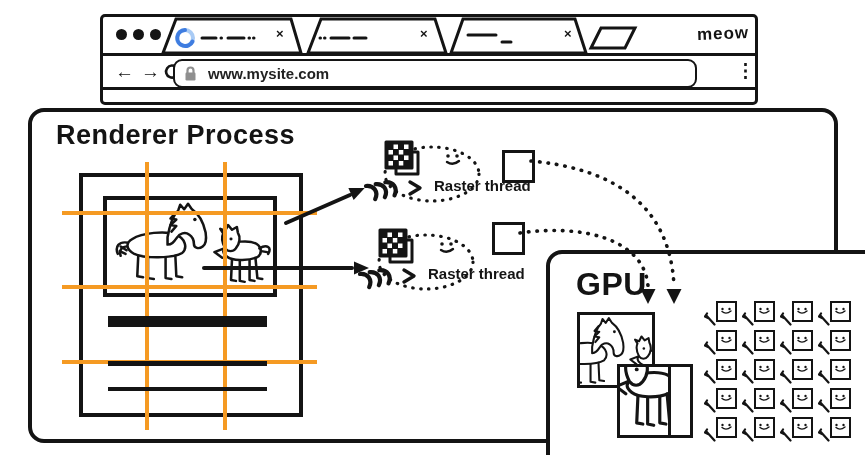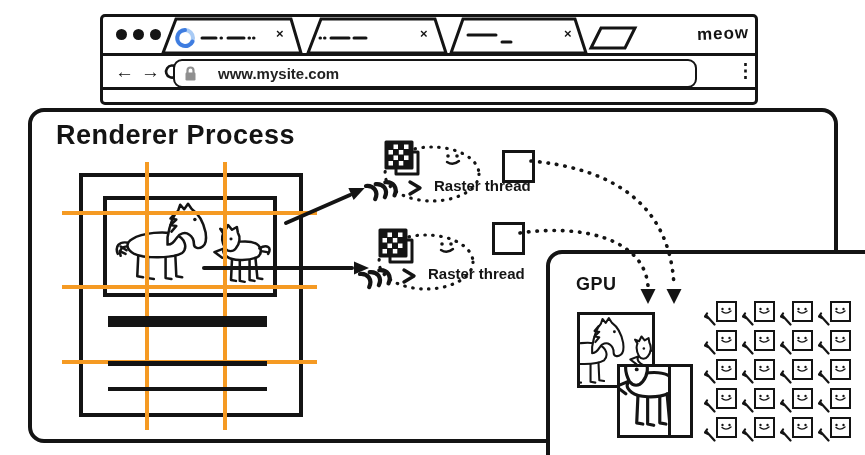--- a/index.html
+++ b/index.html
@@ -14,21 +14,21 @@
   .raster-label{position:absolute;font-size:15px;font-weight:bold;white-space:nowrap;text-align:center;}
   
   .bwin{position:absolute;left:100px;top:14px;width:658px;height:91px;background:#fff;
         border:3px solid var(--ink,#141414);border-radius:5px;box-sizing:border-box;}
   .tabbar{position:absolute;left:0;top:0;width:652px;height:36px;border-bottom:3px solid var(--ink,#141414);}
   .toolbar{position:absolute;left:0;top:39px;width:652px;height:31px;border-bottom:3px solid var(--ink,#141414);}
   .dot{position:absolute;width:11px;height:11px;border-radius:50%;background:var(--ink,#141414);}
   .navglyph{position:absolute;font-size:19px;font-weight:bold;line-height:1;}
   .urlfield{position:absolute;left:70px;top:3px;width:520px;height:25px;border:2.5px solid var(--ink,#141414);
             border-radius:9px;background:#fff;display:flex;align-items:center;}
-  .urltext{font-size:15px;font-weight:600;color:#222;margin-left:20px;}
+  .urltext{font-size:15px;font-weight:600;color:#222;margin-left:10px;}
   .closex{position:absolute;font-size:13px;font-weight:bold;line-height:1;}
   .meow{position:absolute;left:594px;top:7px;font-size:17px;font-weight:bold;letter-spacing:1px;transform:rotate(-2deg);}
   
   .workers{position:absolute;left:704px;top:300px;display:grid;
            grid-template-columns:repeat(4,38px);grid-auto-rows:29px;}
   .worker{position:relative;width:38px;height:29px;}
   .worker .wrench{position:absolute;left:0;bottom:3px;}
   .worker .sq{position:absolute;left:12px;top:1px;width:21px;height:21px;border:2.5px solid var(--ink,#141414);
               background:#fff;box-sizing:border-box;display:flex;align-items:center;justify-content:center;}
   svg{display:block;}
@@ -159,21 +159,21 @@
   <span class="raster-label" style="left:434px;top:177px;z-index:3;">Raster thread</span>
   <div class="sq-tile" style="left:502px;top:150px;width:27px;height:27px;z-index:3;"></div>
 
   <svg class="abs" style="left:346px;top:224px;z-index:3;" width="180" height="88" viewBox="0 0 180 88">
       <use href="#raster-doodle"></use>
     </svg>
   <span class="raster-label" style="left:428px;top:265px;z-index:3;">Raster thread</span>
   <div class="sq-tile" style="left:492px;top:222px;width:27px;height:27px;z-index:3;"></div>
 
   <div class="box" style="left:546px;top:250px;width:360px;height:230px;z-index:5;box-sizing:border-box;">
-    <div class="title" style="left:26px;top:20px;font-size:18px;">GPU</div>
+    <div class="title" style="left:26px;top:12px;font-size:32px;">GPU</div>
   </div>
 
   <div class="abs" style="left:577px;top:312px;width:78px;height:76px;border:3px solid #141414;box-sizing:border-box;background:#fff;z-index:6;">
     <svg width="72" height="70" viewBox="36 0 112 88" preserveAspectRatio="xMidYMid slice">
         <use href="#horses"></use>
       </svg>
   </div>
   <div class="abs" style="left:617px;top:364px;width:76px;height:74px;border:3px solid #141414;box-sizing:border-box;background:#fff;z-index:7;">
     <svg class="abs" style="left:0;top:0;" width="48" height="68" viewBox="106 40 54 56" preserveAspectRatio="xMidYMid slice">
         <use href="#horses"></use>

